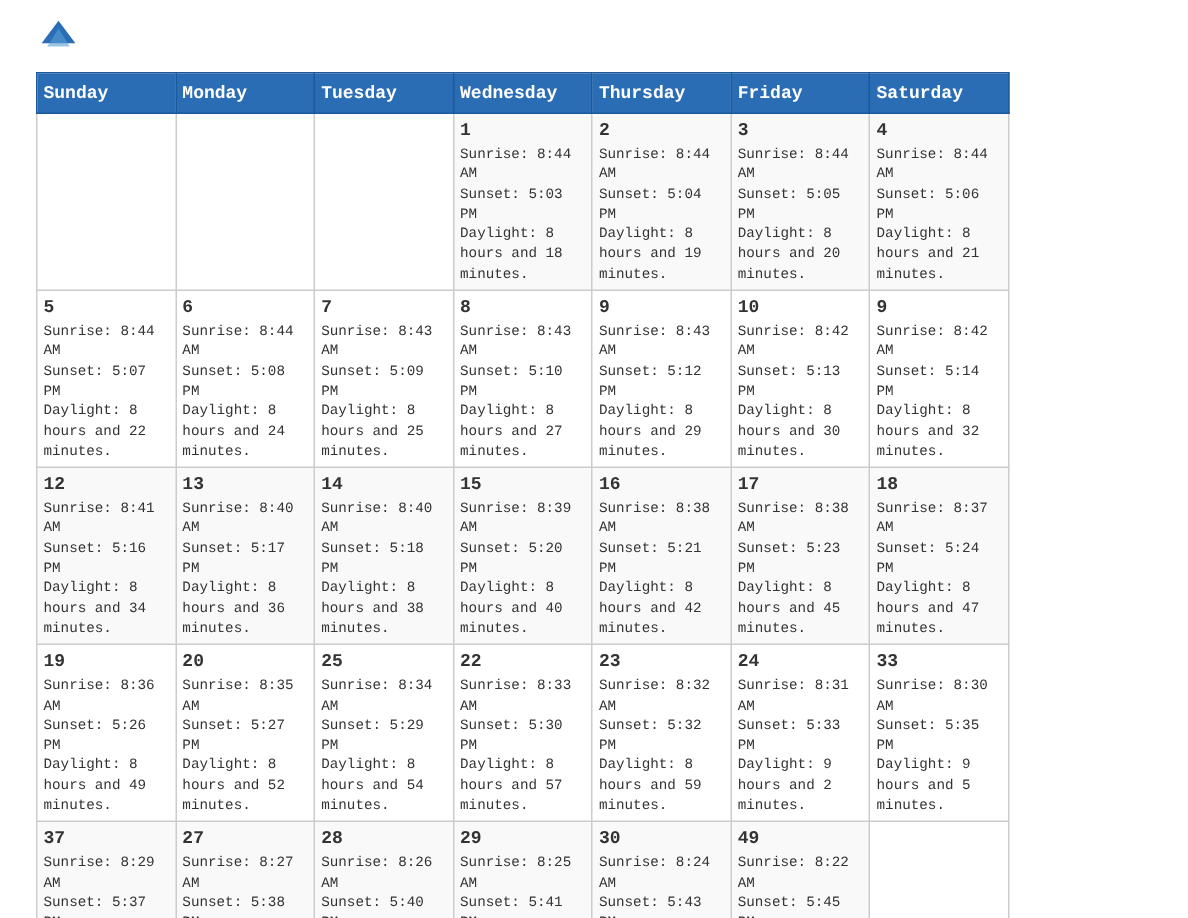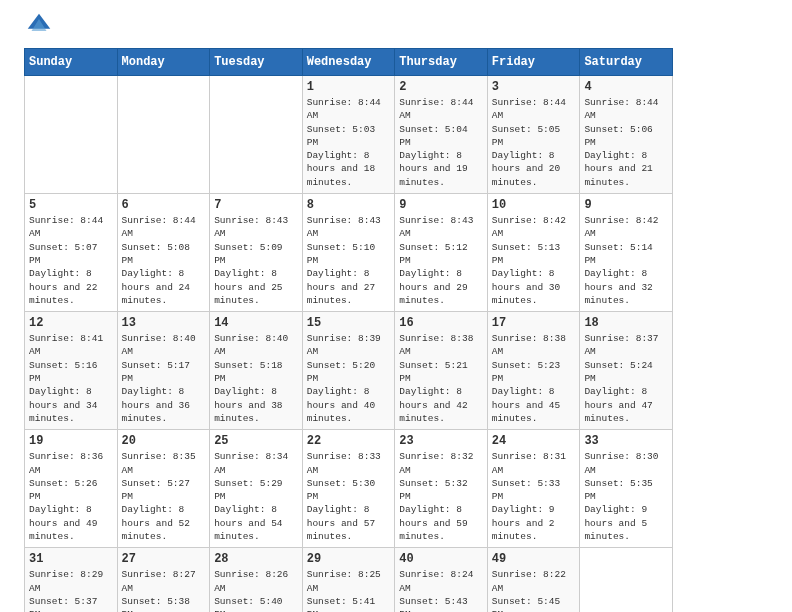--- a/index.html
+++ b/index.html
@@ -242,37 +242,37 @@
             <span class="day-number">24</span>
             <div class="day-info">Sunrise: 8:31 AM<br>Sunset: 5:33 PM<br>Daylight: 9 hours and 2 minutes.</div>
           </td>
           <td>
             <span class="day-number">33</span>
             <div class="day-info">Sunrise: 8:30 AM<br>Sunset: 5:35 PM<br>Daylight: 9 hours and 5 minutes.</div>
           </td>
         </tr>
         <tr>
           <td>
-            <span class="day-number">31</span>
+            <span class="day-number">37</span>
             <div class="day-info">Sunrise: 8:29 AM<br>Sunset: 5:37 PM<br>Daylight: 9 hours and 7 minutes.</div>
           </td>
           <td>
             <span class="day-number">27</span>
             <div class="day-info">Sunrise: 8:27 AM<br>Sunset: 5:38 PM<br>Daylight: 9 hours and 10 minutes.</div>
           </td>
           <td>
             <span class="day-number">28</span>
             <div class="day-info">Sunrise: 8:26 AM<br>Sunset: 5:40 PM<br>Daylight: 9 hours and 13 minutes.</div>
           </td>
           <td>
             <span class="day-number">29</span>
             <div class="day-info">Sunrise: 8:25 AM<br>Sunset: 5:41 PM<br>Daylight: 9 hours and 16 minutes.</div>
           </td>
           <td>
-            <span class="day-number">40</span>
+            <span class="day-number">30</span>
             <div class="day-info">Sunrise: 8:24 AM<br>Sunset: 5:43 PM<br>Daylight: 9 hours and 19 minutes.</div>
           </td>
           <td>
             <span class="day-number">49</span>
             <div class="day-info">Sunrise: 8:22 AM<br>Sunset: 5:45 PM<br>Daylight: 9 hours and 22 minutes.</div>
           </td>
           <td class="empty-cell"></td>
         </tr>
       </tbody>
   </table>

